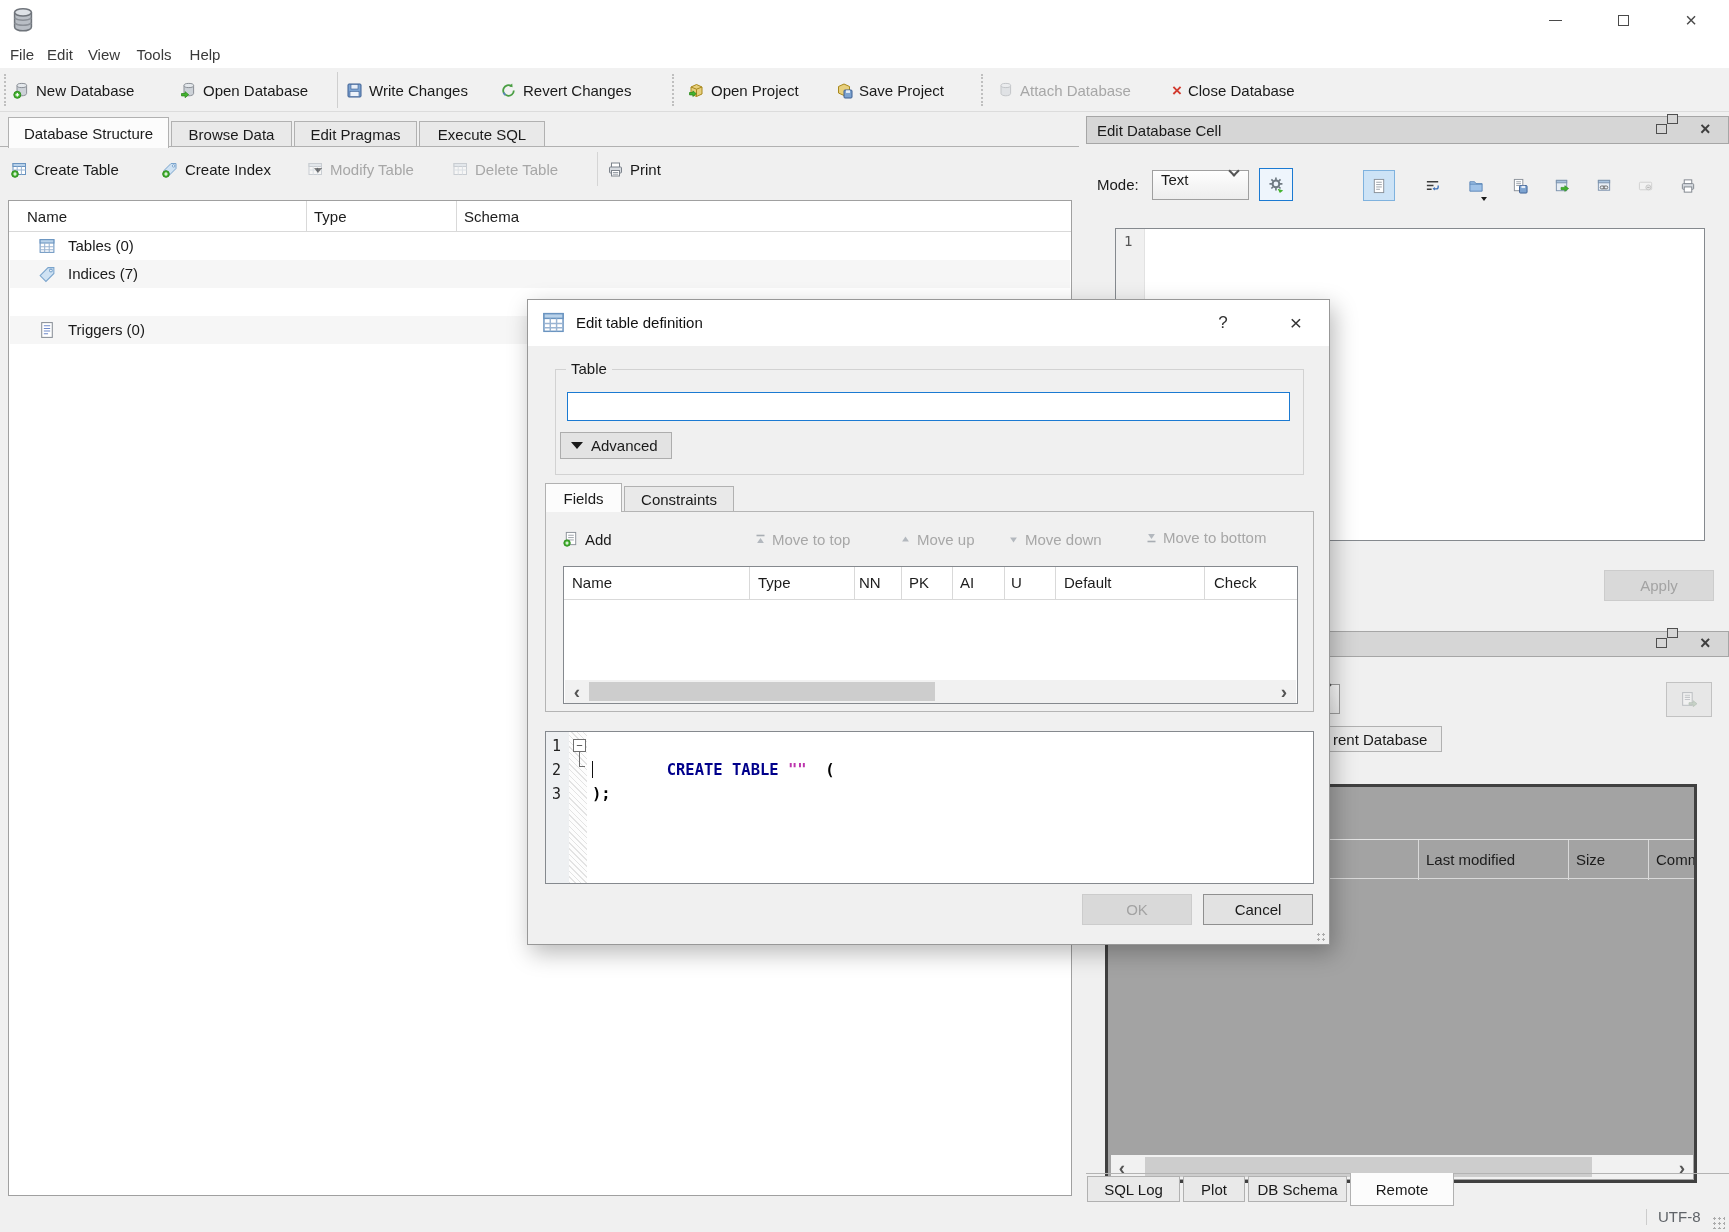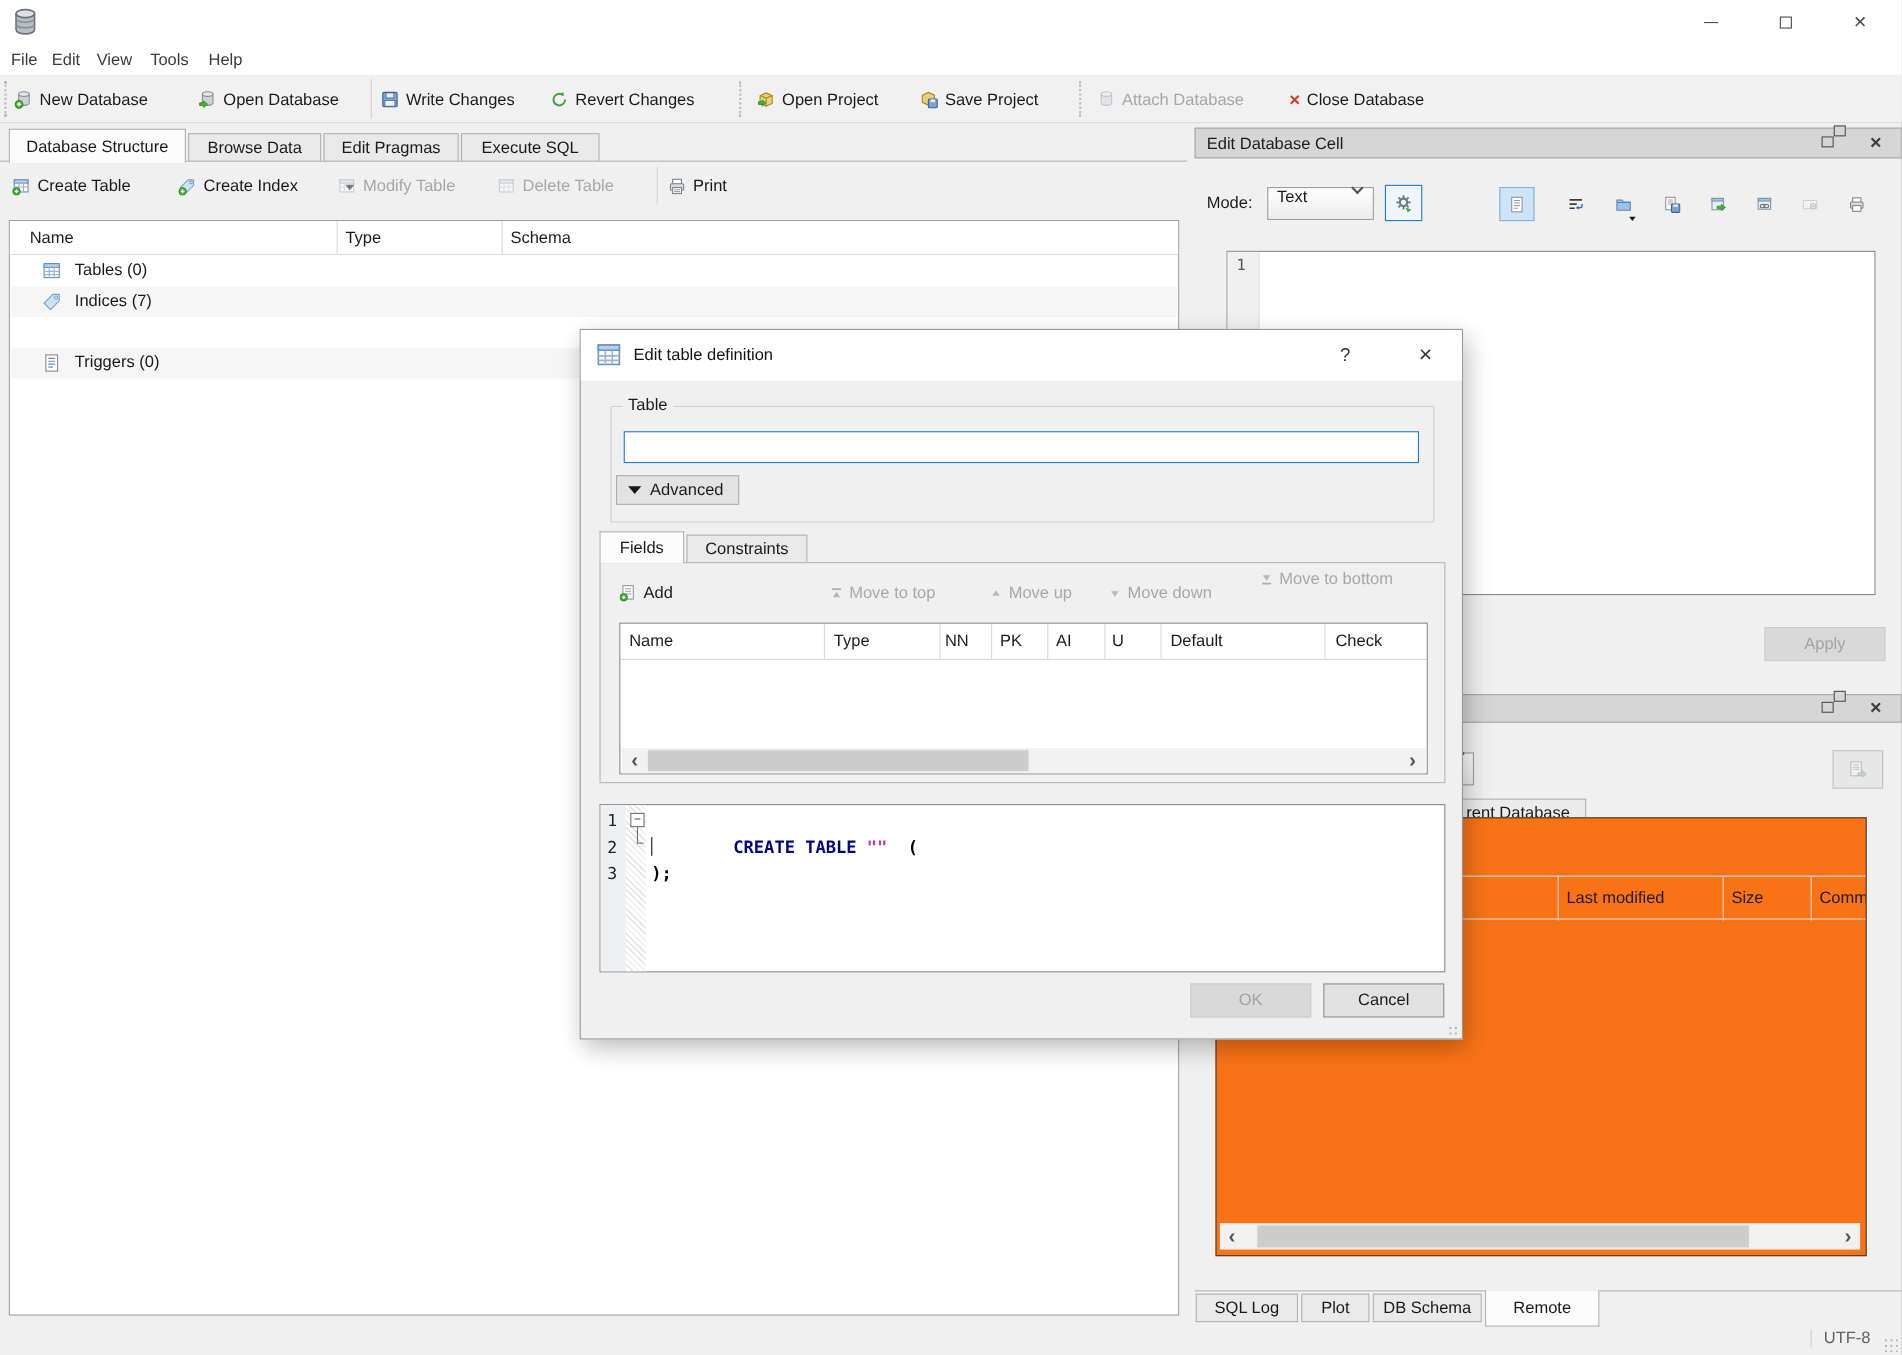--- a/index.html
+++ b/index.html
@@ -372,21 +372,21 @@
     <svg width="18" height="18" viewBox="0 0 17 17" class="dim">
         <rect x="2.5" y="1.5" width="9" height="12" fill="#fff" stroke="#8a9098"></rect>
         <path d="M4.5 4h5M4.5 6h5M4.5 8h5" stroke="#9aa0a8"></path>
         <path d="M8.5 11h4v-1.8l3.5 2.8-3.5 2.8V13h-4z" fill="#9fb7a0" stroke="#7c957d" stroke-width=".7"></path>
       </svg>
   </div>
   <div class="abs tab" style="left:1318px;top:726px;width:124px;height:26px;background:#ececec;justify-content:flex-start;">
     <span style="margin-left:14px;">rent Database</span>
   </div>
 
-  <div class="abs" style="left:1105px;top:743px;width:592px;height:399px;background:#f97316;border:1px solid #404040;overflow:hidden;">
+  <div class="abs" style="left:1105px;top:784px;width:592px;height:399px;background:#a3a3a3;border:3px solid #404040;overflow:hidden;">
     <div class="abs" style="left:0;top:52px;width:590px;height:40px;border-top:1px solid #e4e4e4;border-bottom:1px solid #d9d9d9;">
       <span class="abs thdr" style="left:318px;top:0;line-height:40px;">Last modified</span>
       <span class="abs thdr" style="left:468px;top:0;line-height:40px;">Size</span>
       <span class="abs thdr" style="left:548px;top:0;line-height:40px;">Comm</span>
       <span class="abs vline" style="left:310px;top:0;width:1px;height:40px;"></span>
       <span class="abs vline" style="left:460px;top:0;width:1px;height:40px;"></span>
       <span class="abs vline" style="left:540px;top:0;width:1px;height:40px;"></span>
     </div>
     <div class="abs scroll-track" style="left:3px;top:368px;width:582px;height:24px;">
       <span class="abs scroll-arrow" style="left:0;top:0;width:22px;height:24px;">‹</span>
@@ -487,21 +487,21 @@
       <span>Move up</span>
     </div>
     <div class="abs tbtn dis" style="left:480px;top:226px;height:26px;">
       <span>
           <svg width="11" height="11" viewBox="0 0 11 11">
             <path d="M5.5 8.5l-3.4-5h6.8z" fill="#b3b8be"></path>
           </svg>
         </span>
       <span>Move down</span>
     </div>
-    <div class="abs tbtn dis" style="left:618px;top:213px;height:26px;text-align:center;">
+    <div class="abs tbtn dis" style="left:618px;top:224px;height:26px;text-align:center;">
       <span>
           <svg width="11" height="11" viewBox="0 0 11 11">
             <path d="M5.5 7l-3.4-5h6.8z" fill="#b3b8be"></path>
             <path d="M1.5 9.5h8" stroke="#a8adb3" stroke-width="1.6"></path>
           </svg>
         </span>
       <span>Move to bottom</span>
     </div>
 
     <div class="abs" style="left:35px;top:266px;width:735px;height:138px;background:#fff;border:1px solid #85898e;">

